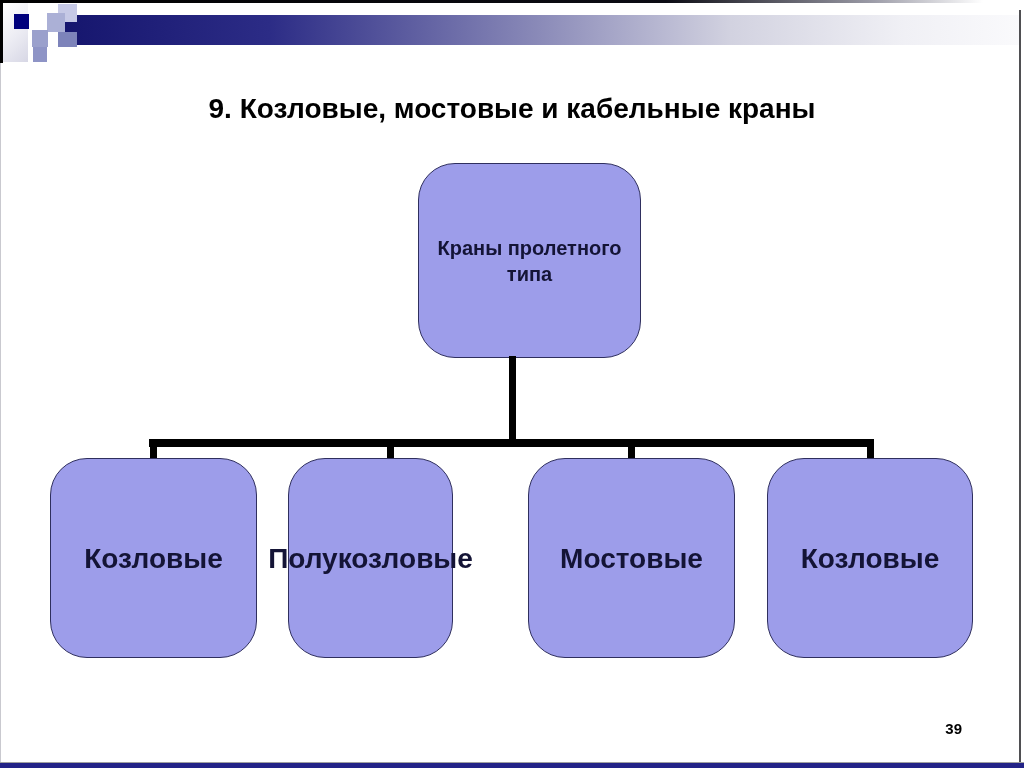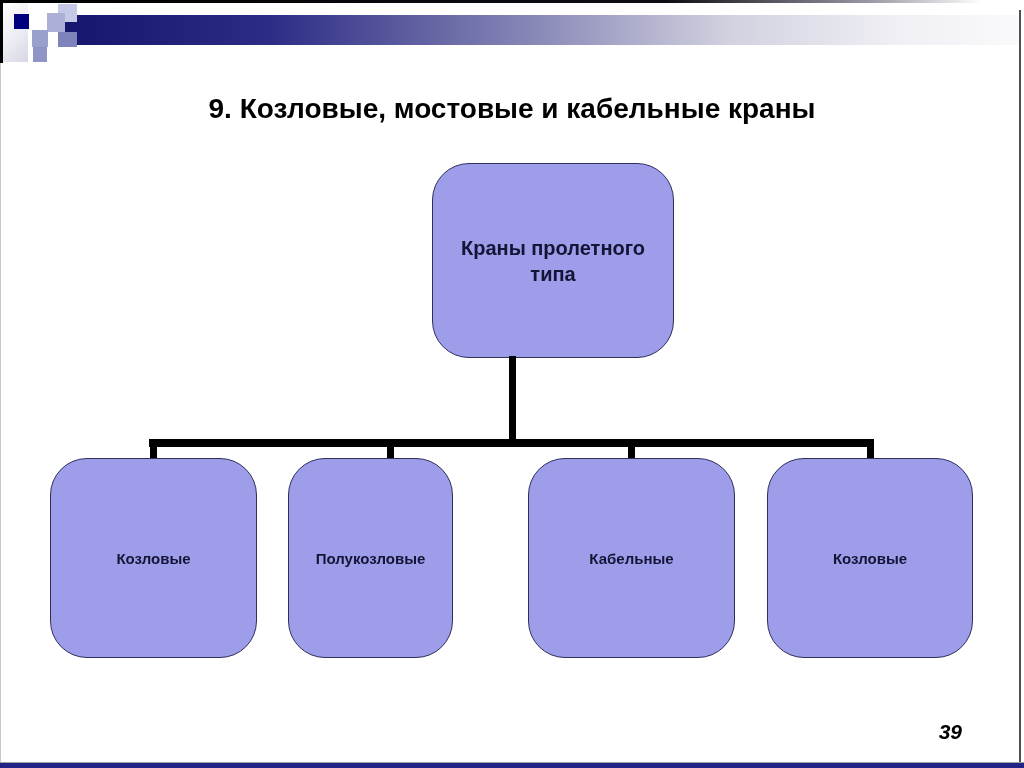--- a/index.html
+++ b/index.html
@@ -36,37 +36,37 @@
   .bottom-bar{position:absolute;left:0;top:762px;width:1024px;height:6px;
     background:var(--bottom-bar);border-top:1px solid #a0a0a0;}
   
   .title{position:absolute;left:0;top:80px;width:1024px;text-align:center;
     font-size:28px;font-weight:bold;color:#000000;letter-spacing:0px;margin-top:13px;}
   
   .node{position:absolute;background:var(--node-fill);
     border:1.5px solid var(--node-border);border-radius:37px;
     display:flex;align-items:center;justify-content:center;text-align:center;
     font-weight:bold;color:var(--node-text);box-sizing:border-box;}
-  .node-root{left:432px;top:163px;width:242px;height:195px;font-size:20px;line-height:26px;padding:0 14px;}
-  .node-child{top:458px;height:200px;font-size:15px;line-height:25px;padding:0 10px;}
+  .node-root{left:418px;top:163px;width:223px;height:195px;font-size:20px;line-height:26px;padding:0 14px;}
+  .node-child{top:458px;height:200px;font-size:28px;line-height:25px;padding:0 10px;}
   .child-0{left:50px;width:207px;}
   .child-1{left:288px;width:165px;}
   .child-2{left:528px;width:207px;}
   .child-3{left:767px;width:206px;}
   
   .conn{position:absolute;background:var(--connector);}
   .conn-root-stub{left:509px;top:356px;width:7px;height:83px;}
   .conn-hbar{left:149px;top:439px;width:725px;height:8px;}
   .conn-stub{top:446px;width:7px;height:13px;}
   .stub-0{left:150px;}
   .stub-1{left:387px;}
   .stub-2{left:628px;}
   .stub-3{left:867px;}
   
-  .page-number{position:absolute;top:720px;right:62px;font-size:21px;font-weight:bold;color:#000000;font-style:italic;}
+  .page-number{position:absolute;top:720px;right:62px;font-size:15px;font-weight:bold;color:#000000;}
 </style>
 </head>
 <body>
 
 <div class="slide">
 
   <div class="top-strip"></div>
   <div class="left-strip-dark"></div>
   <div class="left-strip-light"></div>
   <div class="header-band"></div>
@@ -93,21 +93,21 @@
     <div class="conn conn-stub stub-2"></div>
     <div class="conn conn-stub stub-3"></div>
 
     <div class="node node-child child-0">
       <span>Козловые</span>
     </div>
     <div class="node node-child child-1">
       <span>Полукозловые</span>
     </div>
     <div class="node node-child child-2">
-      <span>Кабельные</span>
+      <span>Мостовые</span>
     </div>
     <div class="node node-child child-3">
       <span>Козловые</span>
     </div>
   </div>
 
   <div class="page-number">39</div>
 
   <div class="right-line"></div>
   <div class="bottom-bar"></div>

